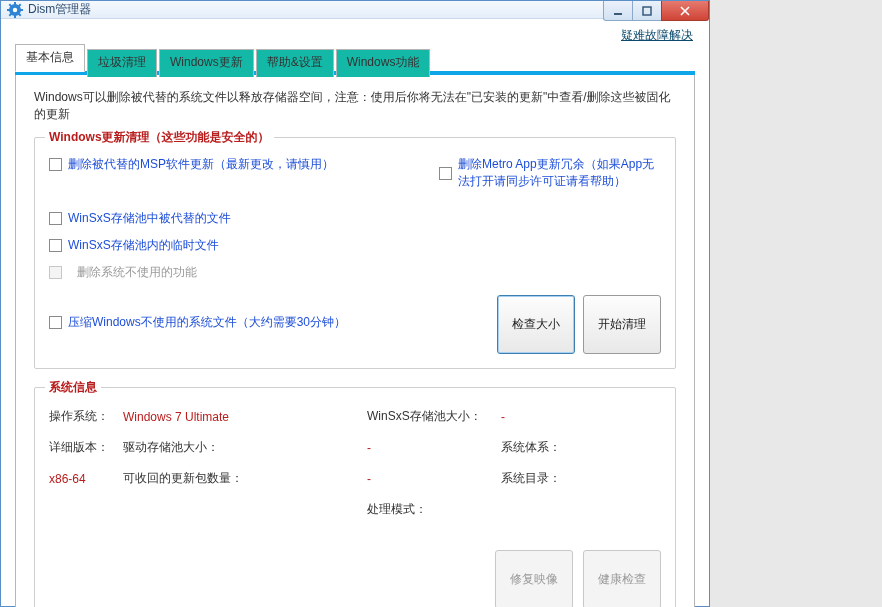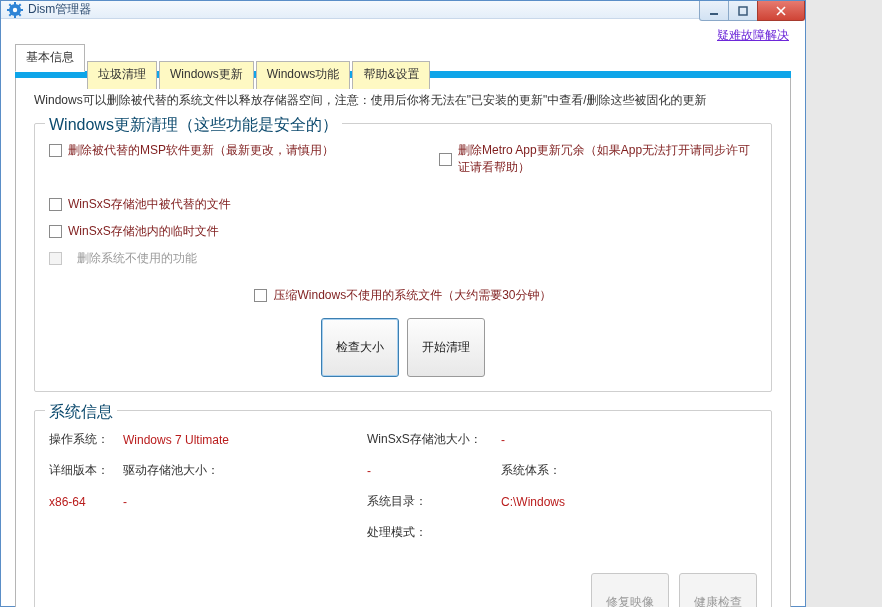--- a/index.html
+++ b/index.html
@@ -6,21 +6,21 @@
   body {
     margin: 0;
     font-family: "Microsoft YaHei", "SimSun", Arial, sans-serif;
     font-size: 12px;
     background: #e8e8e8;
     width: 882px;
     height: 607px;
     overflow: hidden;
   }
   .window {
-    width: 806px;
+    width: 710px;
     height: 607px;
     background: #fff;
     border: 1px solid #5a8ec7;
     display: flex;
     flex-direction: column;
   }
   .titlebar {
     height: 30px;
     background: linear-gradient(to bottom, #f5f9fd, #e4eef9);
     border-bottom: 1px solid #c9d8ea;
@@ -66,39 +66,39 @@
     flex: 1;
     padding: 8px 14px 14px 14px;
     display: flex;
     flex-direction: column;
     position: relative;
   }
   .toplink {
     position: absolute;
     right: 16px;
     top: 8px;
-    color: #6d28d9;
+    color: #0c4a6e;
     text-decoration: underline;
     cursor: pointer;
     font-size: 12px;
   }
 
   .tabs {
     display: flex;
-    border-bottom: 7px solid #0ea5e9;
+    border-bottom: 4px solid #0ea5e9;
     margin-top: 16px;
   }
   .tab {
     padding: 4px 10px 5px 10px;
     border: 1px solid #b5b5b5;
     border-bottom: none;
-    background: #fef9c3;
+    background: #14b8a6;
     margin-right: 2px;
     position: relative;
-    top: 18px;
+    top: 6px;
     cursor: pointer;
     font-size: 12px;
     color: #333;
   }
   .tab.active {
     background: #fff;
     border-bottom: 1px solid #fff;
     top: 1px;
   }
 
@@ -120,42 +120,43 @@
     padding: 14px 14px 14px 14px;
     position: relative;
     margin-bottom: 18px;
   }
   .group-title {
     position: absolute;
     top: -9px;
     left: 10px;
     background: #fff;
     padding: 0 4px;
-    color: #0c4a6e;
-    font-size: 16px;
+    color: #b91c1c;
+    font-size: 12px;
+    font-weight: bold;
   }
   .checkrow {
     display: flex;
     align-items: center;
     margin: 10px 0;
   }
   .checkrow.first { margin-top: 4px; }
   .checkrow-grid { display: flex; }
   .checkrow-grid .left { flex: 0 0 390px; }
   .checkrow-grid .right { flex: 1; }
   .chk {
     width: 13px; height: 13px;
     border: 1px solid #8a8a8a;
     background: #fff;
     margin-right: 6px;
     display: inline-block;
     flex-shrink: 0;
   }
   .chk.disabled { border-color: #c8c8c8; background: #f4f4f4; }
-  .chklabel { color: #7f1d1d; }
+  .chklabel { color: #1d4ed8; }
   .chklabel.disabled { color: #9a9a9a; margin-left: 9px; }
 
   .group-btns {
     display: flex;
     justify-content: flex-end;
     gap: 8px;
     margin-top: 4px;
   }
   .btn {
     min-width: 78px;
@@ -241,22 +242,22 @@
     </div>
   </div>
 
   <div class="client">
     <span class="toplink">疑难故障解决</span>
 
     <div class="tabs">
       <div class="tab active"><span>基本信息</span></div>
       <div class="tab"><span>垃圾清理</span></div>
       <div class="tab"><span>Windows更新</span></div>
+      <div class="tab"><span>帮助&amp;设置</span></div>
       <div class="tab"><span>Windows功能</span></div>
-      <div class="tab"><span>帮助&amp;设置</span></div>
     </div>
 
     <div class="tab-content">
       <div class="intro-text">Windows可以删除被代替的系统文件以释放存储器空间，注意：使用后你将无法在"已安装的更新"中查看/删除这些被固化的更新</div>
 
       <div class="group">
         <div class="group-title">Windows更新清理（这些功能是安全的）</div>
 
         <div class="checkrow-grid">
           <div class="left">
@@ -281,21 +282,21 @@
         <div class="checkrow">
           <span class="chk"></span>
           <span class="chklabel">WinSxS存储池内的临时文件</span>
         </div>
 
         <div class="checkrow">
           <span class="chk disabled"></span>
           <span class="chklabel disabled">删除系统不使用的功能</span>
         </div>
 
-        <div style="display:flex; align-items:center;flex-direction:column;">
+        <div style="display:flex; align-items:center;">
           <div class="checkrow" style="flex:1;">
             <span class="chk"></span>
             <span class="chklabel">压缩Windows不使用的系统文件（大约需要30分钟）</span>
           </div>
           <div class="group-btns">
             <div class="btn primary">检查大小</div>
             <div class="btn">开始清理</div>
           </div>
         </div>
       </div>
@@ -309,24 +310,24 @@
           <div class="val">Windows 7 Ultimate</div>
           <div class="lbl">WinSxS存储池大小：</div>
           <div class="val">-</div>
 
           <div class="lbl">详细版本：</div>
           <div class="lbl">驱动存储池大小：</div>
           <div class="val">-</div>
 
           <div class="lbl">系统体系：</div>
           <div class="val">x86-64</div>
+          <div class="lbl">可收回的更新包数量：</div>
           <div class="val">-</div>
 
           <div class="lbl">系统目录：</div>
-          <div class="val">C:\Windows</div>
           <div></div>
             <div></div>
 
           <div class="lbl">处理模式：</div>
           <div></div>
             <div></div>
         </div>
 
         <div class="bottom-btns">
           <div class="btn disabled">修复映像</div>

